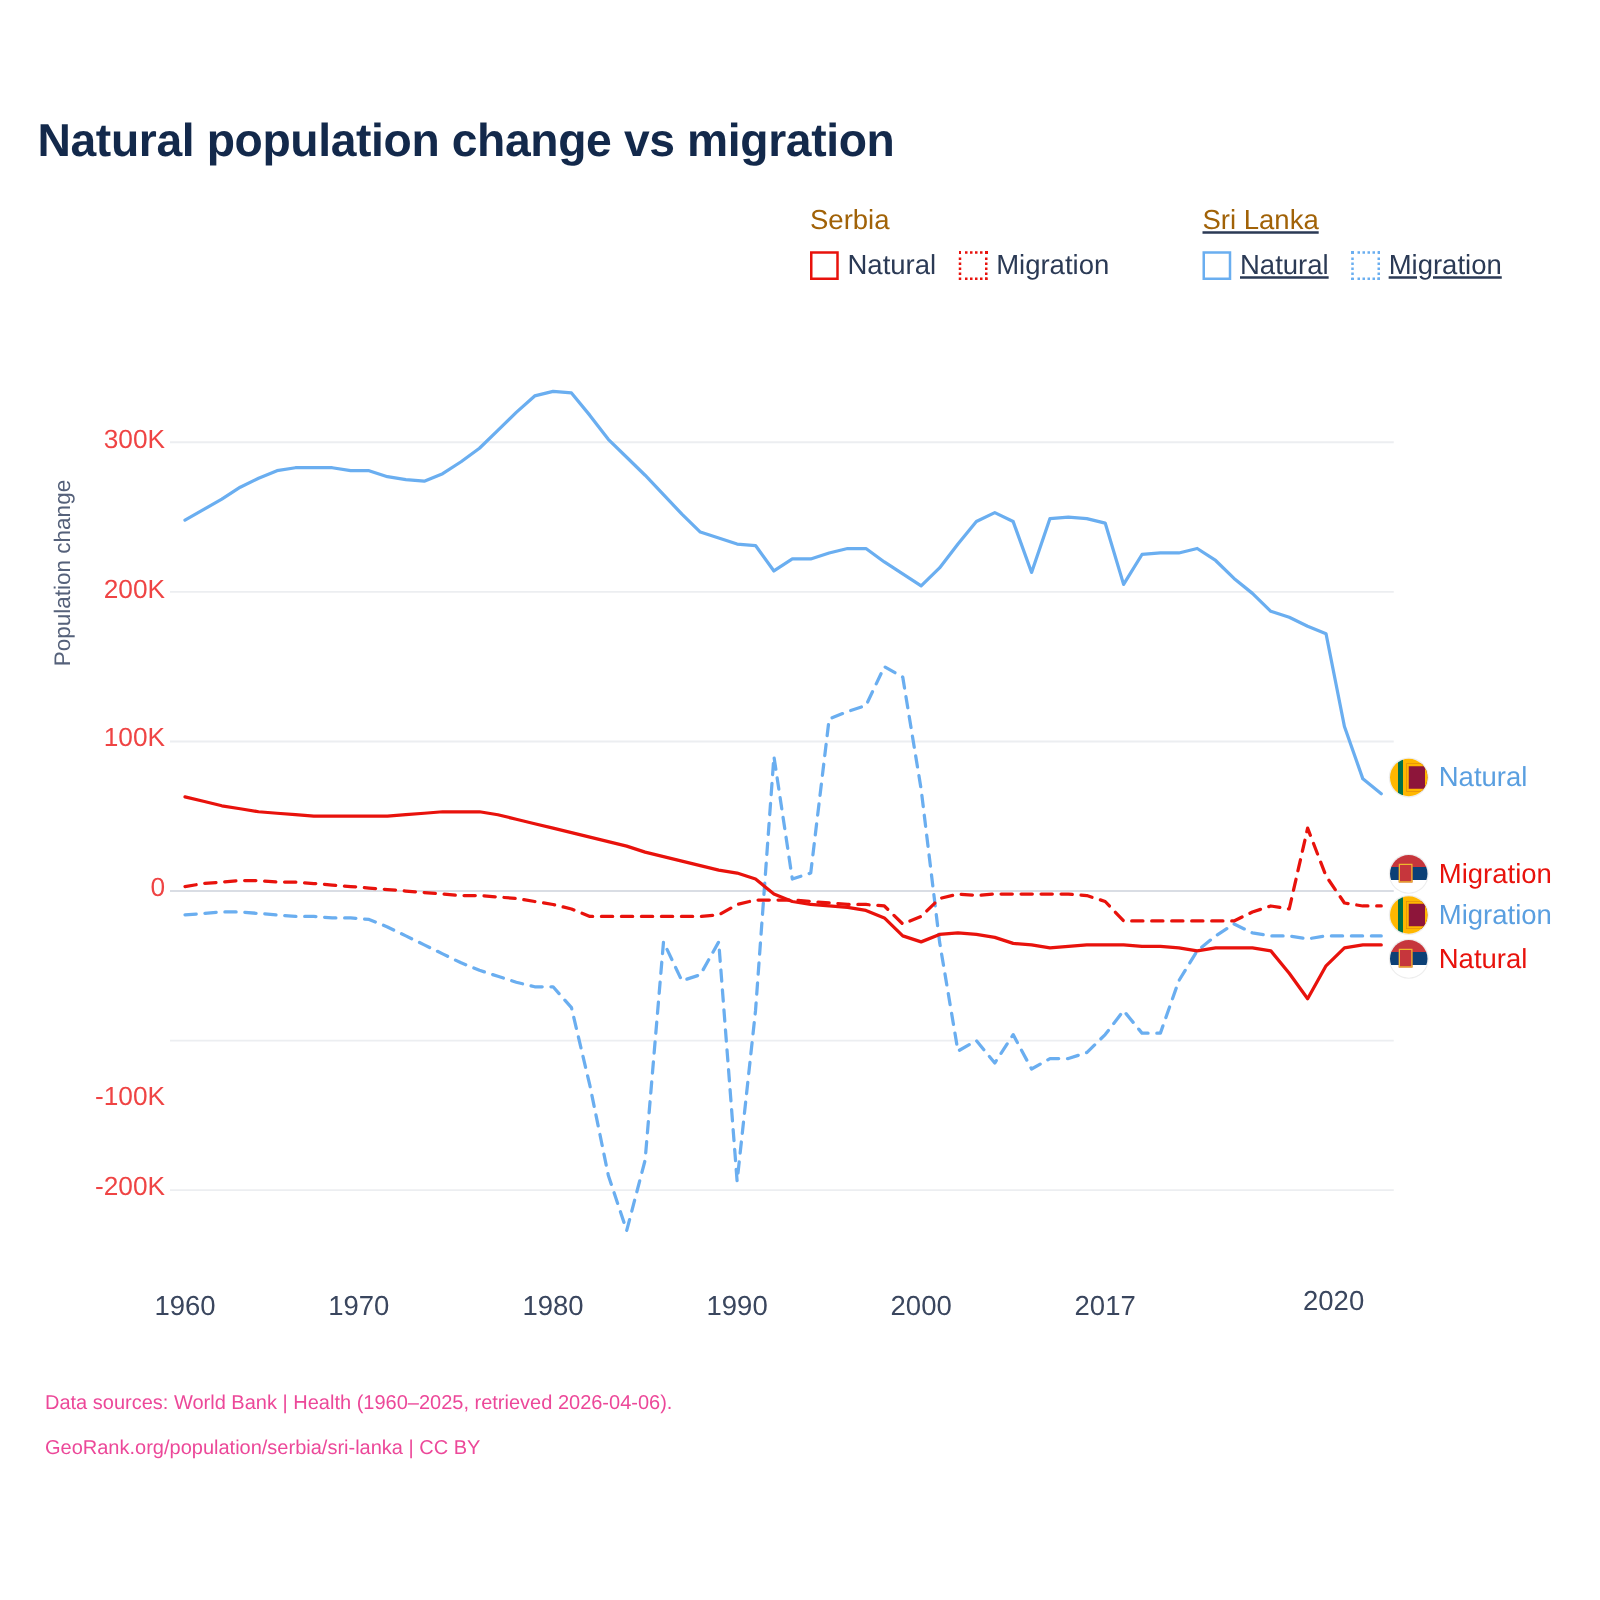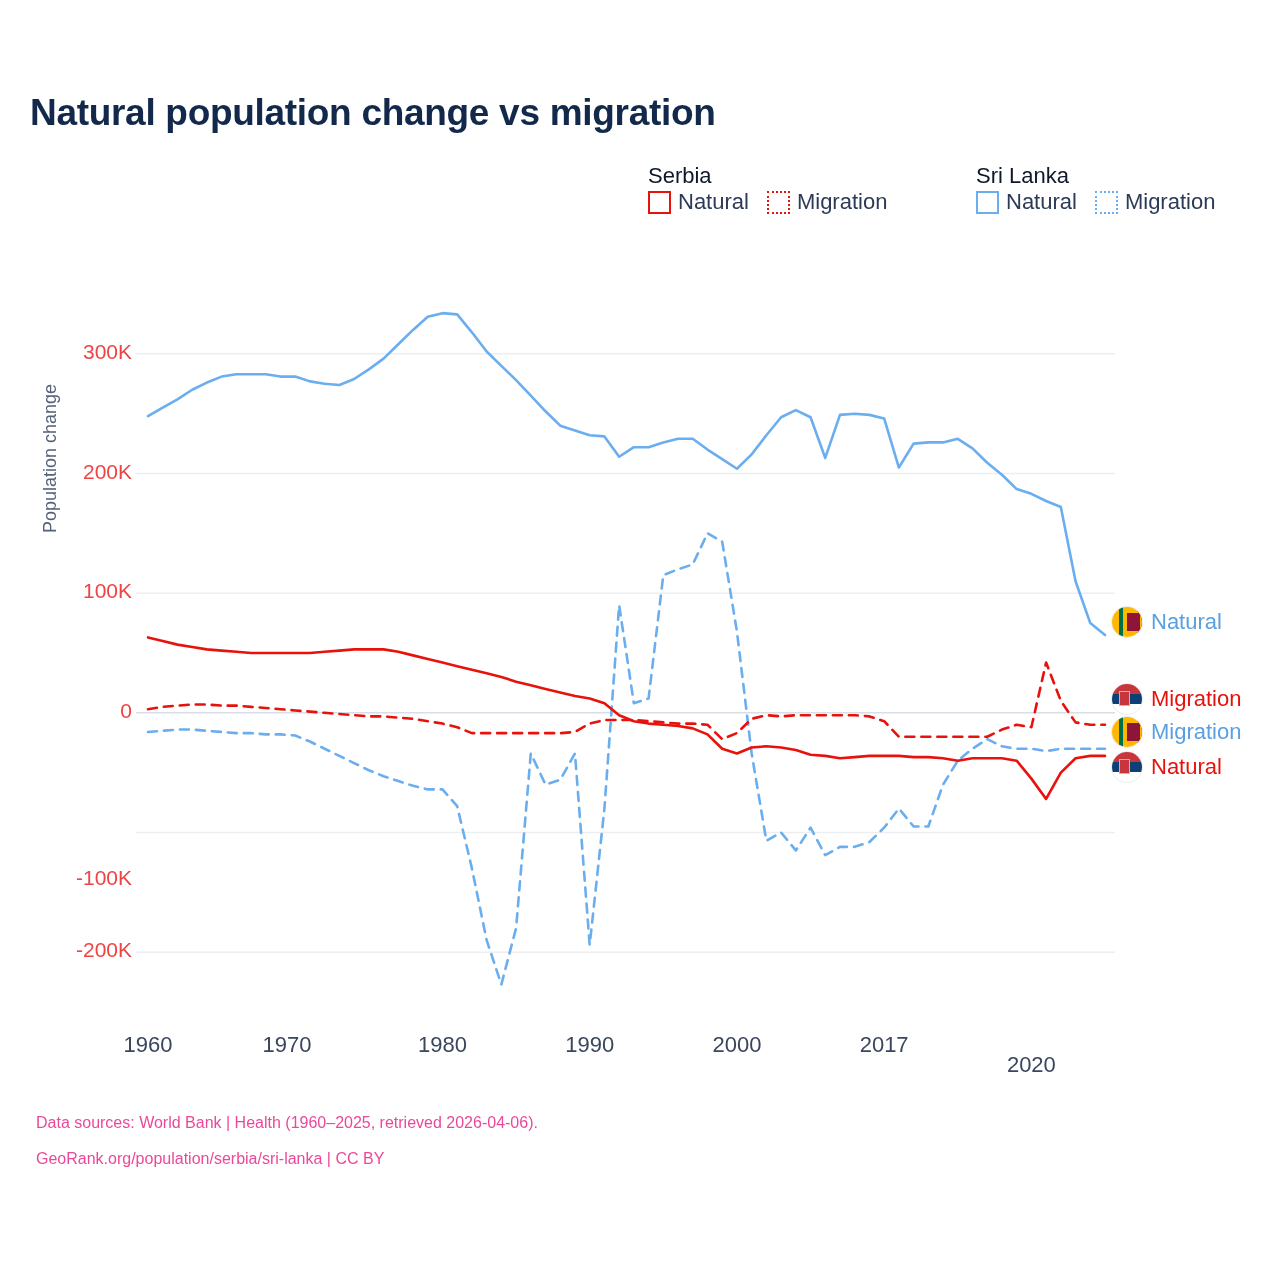--- a/index.html
+++ b/index.html
@@ -31,24 +31,25 @@
     left: 640px;
     width: 620px;
     font-size: 22px;
     color: #2b3a55;
   }
   .legend-group {
     position: absolute;
     top: 0;
   }
   .legend-group.serbia { left: 8px; }
-  .legend-group.srilanka { left: 336px; }
+  .legend-group.srilanka { left: 322px; text-decoration: underline; }
   .legend-country {
     font-size: 22px;
-    color: #0f172a;
+    color: #a16207;
+    margin-bottom: 10px;
     white-space: nowrap;
   }
   .legend-items {
     display: flex;
     flex-direction: row;
     align-items: center;
     gap: 18px;
     white-space: nowrap;
   }
   .legend-item {
@@ -211,21 +212,21 @@
     <div class="tick-y" style="left: 12px; top: 698.821px;">0</div>
     <div class="tick-y" style="left: 12px; top: 579.162px;">100K</div>
     <div class="tick-y" style="left: 12px; top: 459.504px; text-align: right;">200K</div>
     <div class="tick-y" style="left: 12px; top: 339.846px;">300K</div>
     <div class="tick-x" style="left: 88px; top: 1032px;">1960</div>
     <div class="tick-x" style="left: 227px; top: 1032px;">1970</div>
     <div class="tick-x" style="left: 382.462px; top: 1032px;">1980</div>
     <div class="tick-x" style="left: 529.692px; top: 1032px;">1990</div>
     <div class="tick-x" style="left: 676.923px; top: 1032px;">2000</div>
     <div class="tick-x" style="left: 824.154px; top: 1032px;">2017</div>
-    <div class="tick-x" style="left: 971.385px; top: 1052px;">2020</div>
+    <div class="tick-x" style="left: 971.385px; top: 1028px; text-align: right;">2020</div>
   </div>
 <div id="endlabels">
     <div class="end-label" style="left: 1112px; top: 607px;">
       <span class="flag flag-lk"></span>
       <span class="lbl-blue" style="color: rgb(90, 159, 224);">Natural</span>
     </div>
     <div class="end-label" style="left: 1112px; top: 684px;">
       <span class="flag flag-rs"></span>
       <span class="lbl-red" style="color: rgb(232, 18, 12);">Migration</span>
     </div>

